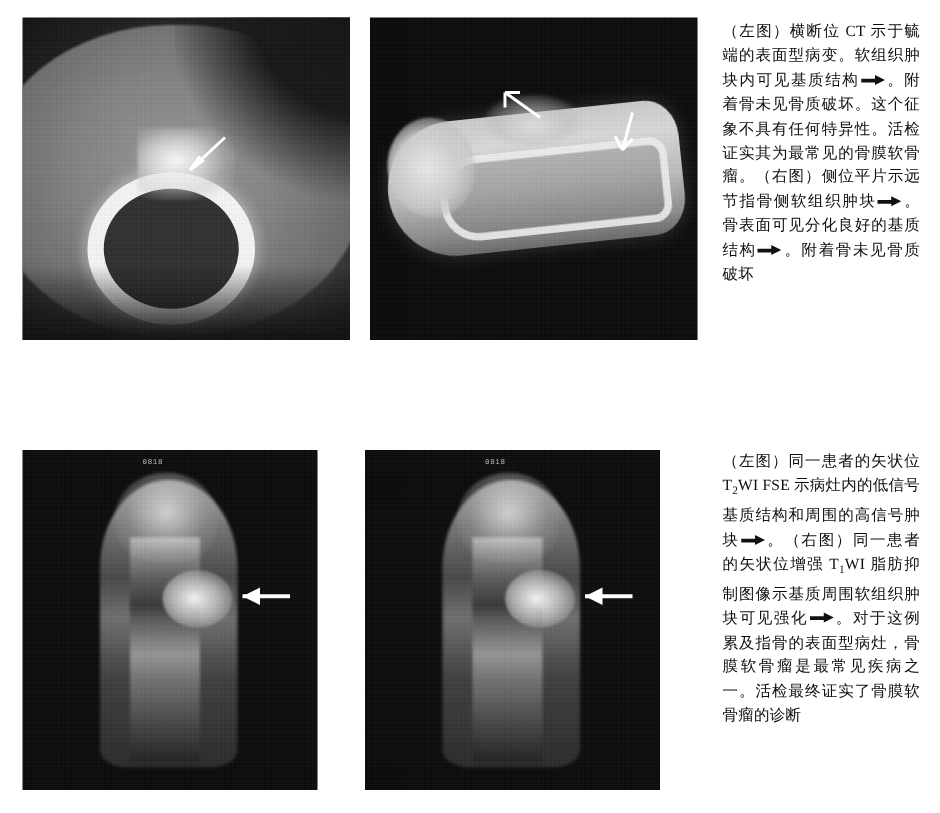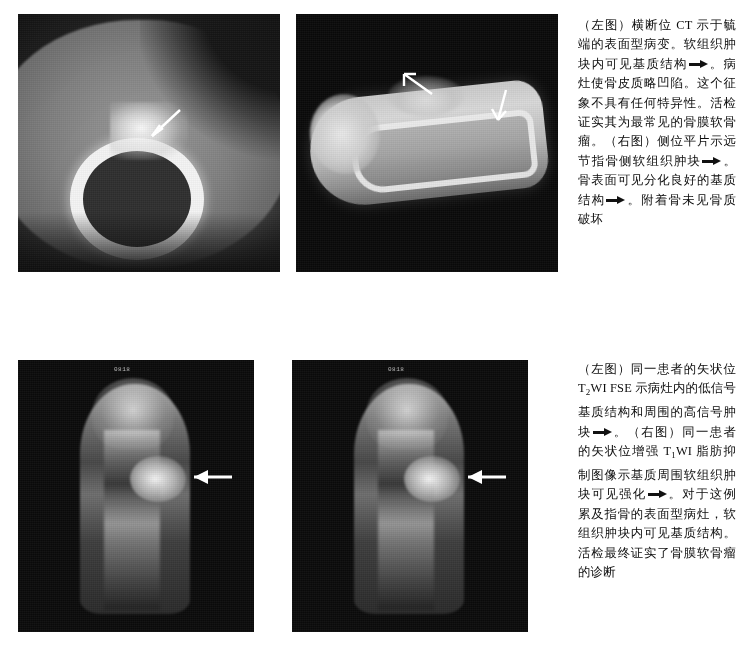--- a/index.html
+++ b/index.html
@@ -327,20 +327,20 @@
     <div class="mri-label">0818</div>
     <div class="arrow" style="left:160px; top:106px;">
       <svg width="58" height="22" viewBox="0 0 58 22">
         <path d="M54 11 L16 11" stroke="#ffffff" stroke-width="3.2" fill="none"></path>
         <path d="M16 11 L30 4 L30 18 Z" fill="#ffffff"></path>
       </svg>
     </div>
   </div>
 
   <div class="caption" id="caption-top">
-    <span>（左图）横断位 CT 示于毓端的表面型病变。软组织肿块内可见基质结构</span><span class="inline-arrow"></span><span>。病灶使骨皮质略凹陷。这个征象不具有任何特异性。活检证实其为最常见的骨膜软骨瘤。（右图）侧位平片示远节指骨侧软组织肿块</span><span class="inline-arrow"></span><span>。骨表面可见分化良好的基质结构</span><span class="inline-arrow"></span><span>。附着骨未见骨质破坏</span>
+    <span>（左图）横断位 CT 示于毓端的表面型病变。软组织肿块内可见基质结构</span><span class="inline-arrow"></span><span>。附着骨未见骨质破坏。这个征象不具有任何特异性。活检证实其为最常见的骨膜软骨瘤。（右图）侧位平片示远节指骨侧软组织肿块</span><span class="inline-arrow"></span><span>。骨表面可见分化良好的基质结构</span><span class="inline-arrow"></span><span>。附着骨未见骨质破坏</span>
   </div>
 
   <div class="caption" id="caption-bottom">
-    <span>（左图）同一患者的矢状位 T</span><sub>2</sub><span>WI  FSE 示病灶内的低信号基质结构和周围的高信号肿块</span><span class="inline-arrow"></span><span>。（右图）同一患者的矢状位增强 T</span><sub>1</sub><span>WI 脂肪抑制图像示基质周围软组织肿块可见强化</span><span class="inline-arrow"></span><span>。对于这例累及指骨的表面型病灶，软组织肿块内可见基质结构。活检最终证实了骨膜软骨瘤的诊断</span>
+    <span>（左图）同一患者的矢状位 T</span><sub>2</sub><span>WI  FSE 示病灶内的低信号基质结构和周围的高信号肿块</span><span class="inline-arrow"></span><span>。（右图）同一患者的矢状位增强 T</span><sub>1</sub><span>WI 脂肪抑制图像示基质周围软组织肿块可见强化</span><span class="inline-arrow"></span><span>。对于这例累及指骨的表面型病灶，骨膜软骨瘤是最常见疾病之一。活检最终证实了骨膜软骨瘤的诊断</span>
   </div>
 
 </div>
 
 </body></html>

